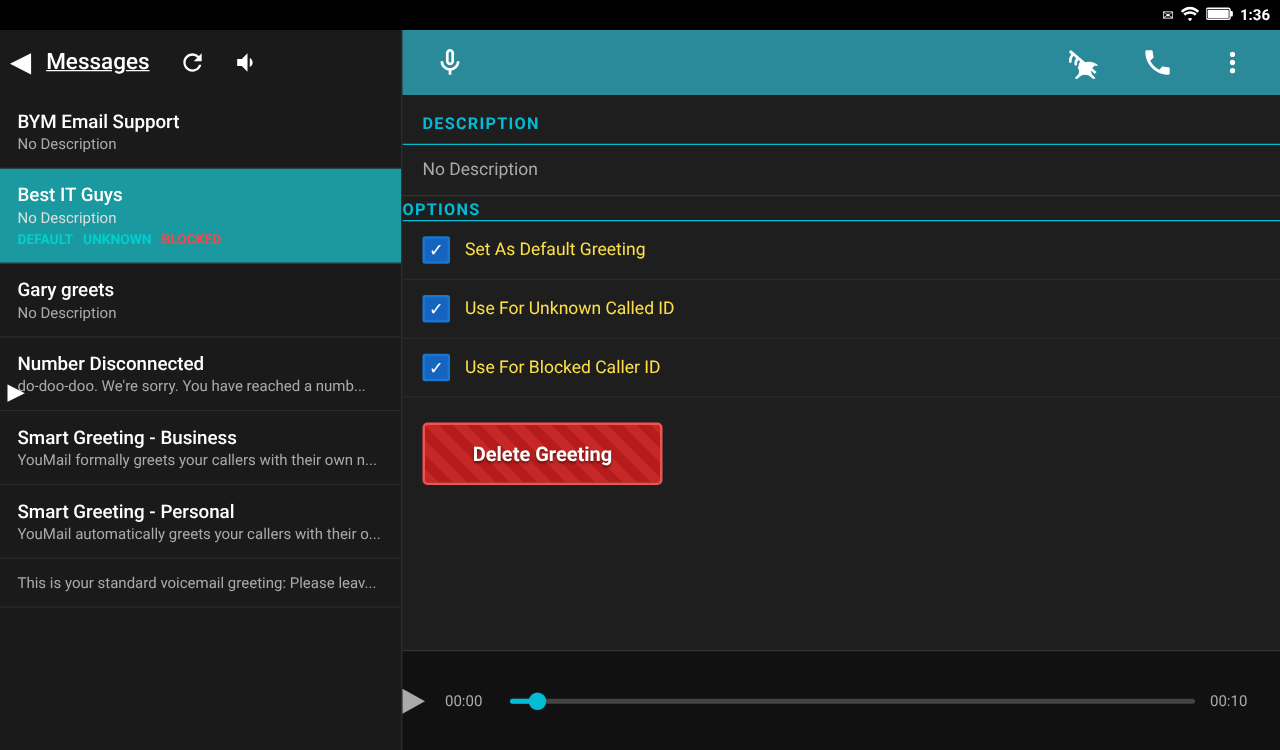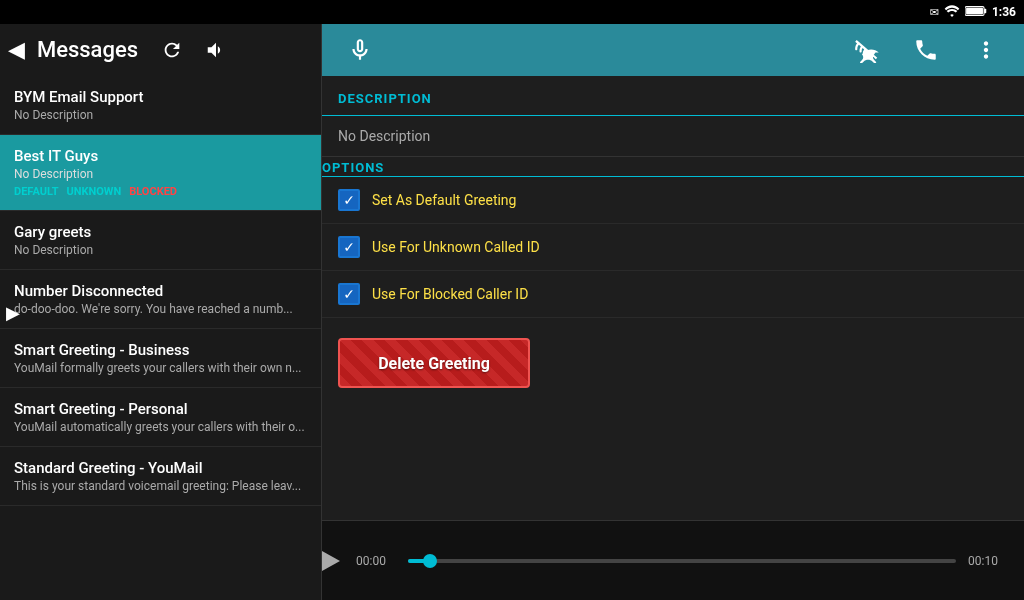--- a/index.html
+++ b/index.html
@@ -66,23 +66,24 @@
       justify-content: space-between;
       padding: 0 20px;
     }
     .back-btn {
       font-size: 22px;
       color: #fff;
       cursor: pointer;
       margin-right: 4px;
     }
     .toolbar-title {
-      font-size: 22px;
+      font-size: 18px;
       color: #fff;
       font-weight: 500;
+      text-decoration: underline;
     }
     .toolbar-icon-btn {
       width: 36px;
       height: 36px;
       display: flex;
       align-items: center;
       justify-content: center;
       cursor: pointer;
       border-radius: 4px;
     }
@@ -406,21 +407,20 @@
       <div class="list-item-title">Smart Greeting - Business</div>
       <div class="list-item-desc">YouMail formally greets your callers with their own n...</div>
     </div>
 
     <div class="list-item">
       <div class="list-item-title">Smart Greeting - Personal</div>
       <div class="list-item-desc">YouMail automatically greets your callers with their o...</div>
     </div>
 
     <div class="list-item">
-      <div class="list-item-title">Standard Greeting - YouMail</div>
       <div class="list-item-desc">This is your standard voicemail greeting: Please leav...</div>
     </div>
 
     <div class="cursor-arrow">▶</div>
   </div>
 
   <div class="content">
     <div class="content-scroll">
 
       <div class="section-header">

